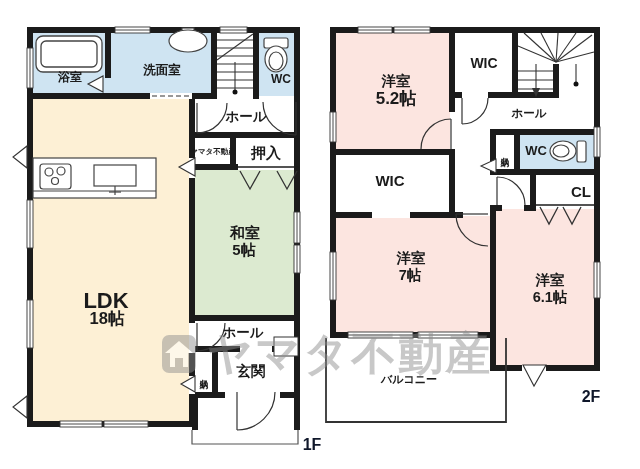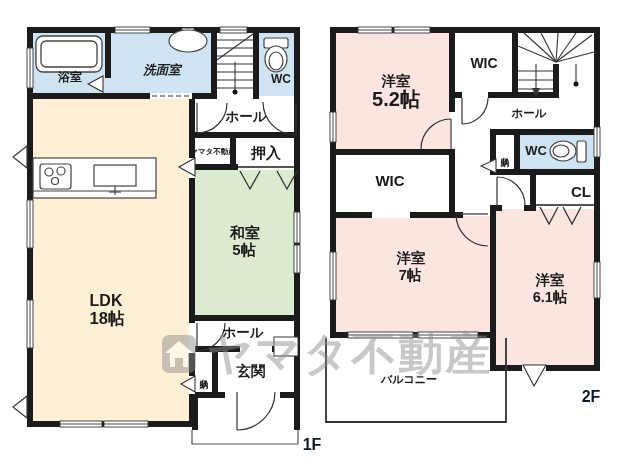--- a/index.html
+++ b/index.html
@@ -246,36 +246,36 @@
       <polyline points="326,338 326,422 506,422 506,338"></polyline>
     </g>
     <g fill="none" stroke="#555" stroke-width="1.2">
       <polyline points="192,430 192,444 298,444 298,430"></polyline>
     </g>
 
     <rect x="274" y="337" width="24" height="19" fill="#fff" stroke="#333" stroke-width="1"></rect>
   </svg>
 
   <div class="lbl" style="left:70px;top:77px;font-size:12px;">浴室</div>
-  <div class="lbl" style="left:162px;top:71px;font-size:12.5px;font-style:italic;">洗面室</div>
+  <div class="lbl" style="left:162px;top:71px;font-size:12.5px;">洗面室</div>
   <div class="lbl" style="left:281px;top:79px;font-size:12px;">WC</div>
   <div class="lbl" style="left:246px;top:117px;font-size:13.5px;">ホール</div>
   <div class="lbl" style="left:213px;top:152px;font-size:7.5px;">ヤマタ不動産</div>
   <div class="lbl" style="left:266px;top:153px;font-size:15px;">押入</div>
   <div class="lbl" style="left:245px;top:233px;font-size:15px;">和室</div>
   <div class="lbl" style="left:244px;top:250px;font-size:15px;">5帖</div>
-  <div class="lbl" style="left:106px;top:301px;font-size:16px;">LDK</div>
+  <div class="lbl" style="left:106px;top:301px;font-size:22px;">LDK</div>
   <div class="lbl" style="left:107px;top:319px;font-size:16.5px;">18帖</div>
   <div class="lbl" style="left:243px;top:333px;font-size:13.5px;">ホール</div>
   <div class="lbl vert" style="left:204px;top:373px;font-size:8.5px;">収納</div>
   <div class="lbl" style="left:251px;top:372px;font-size:14.5px;text-align:right;">玄関</div>
   <div class="floor-tag" style="left:312px;top:445px;">1F</div>
 
   <div class="lbl" style="left:396px;top:82px;font-size:14.5px;">洋室</div>
-  <div class="lbl" style="left:396px;top:99px;font-size:20px;">5.2帖</div>
+  <div class="lbl" style="left:396px;top:99px;font-size:17px;">5.2帖</div>
   <div class="lbl" style="left:484px;top:63px;font-size:14px;">WIC</div>
   <div class="lbl" style="left:529px;top:113px;font-size:11.5px;">ホール</div>
   <div class="lbl vert" style="left:505px;top:151px;font-size:8.5px;">収納</div>
   <div class="lbl" style="left:536px;top:151px;font-size:13px;">WC</div>
   <div class="lbl" style="left:562px;top:192px;font-size:15px;margin-left:19px;">CL</div>
   <div class="lbl" style="left:390px;top:181px;font-size:15px;">WIC</div>
   <div class="lbl" style="left:411px;top:259px;font-size:14.5px;">洋室</div>
   <div class="lbl" style="left:410px;top:276px;font-size:14.5px;">7帖</div>
   <div class="lbl" style="left:550px;top:281px;font-size:14.5px;">洋室</div>
   <div class="lbl" style="left:550px;top:298px;font-size:14.5px;">6.1帖</div>

